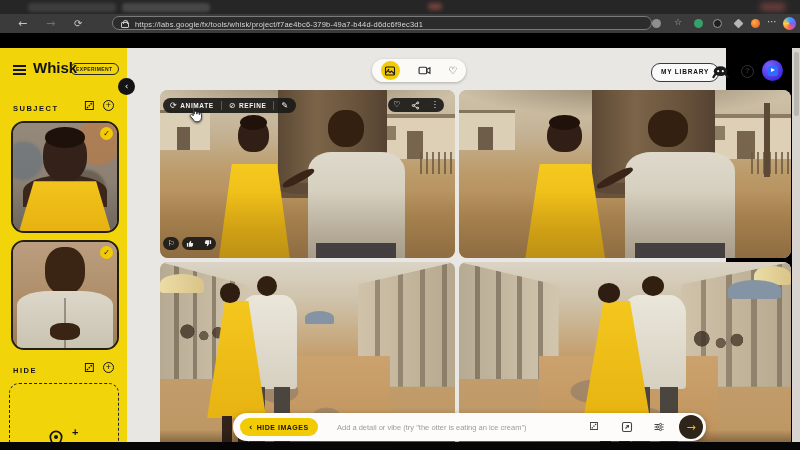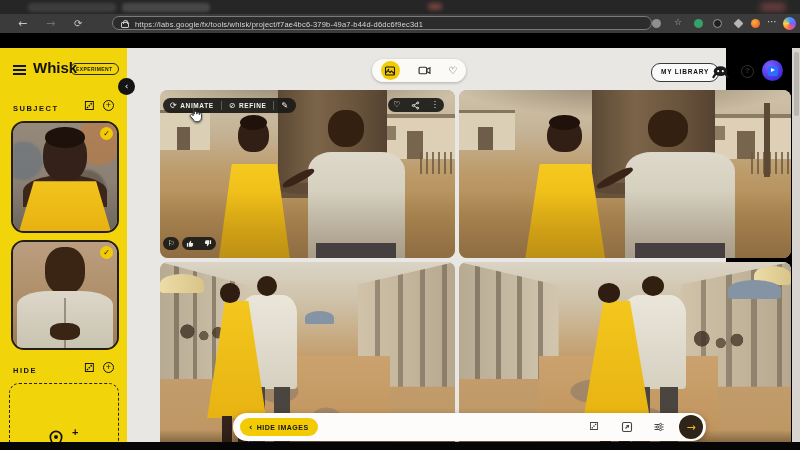--- a/index.html
+++ b/index.html
@@ -417,20 +417,23 @@
         <i class="w2-legs"></i>
         <i class="bottomdark"></i>
       </div>
     </div>
 
     <div class="promptbar">
       <button class="hidepill">
         <span class="hchev glyph">‹</span>
         <span>HIDE IMAGES</span>
       </button>
+      <div class="promptinput">
+        <span class="ph">Add a detail or vibe (try "the otter is eating an ice cream")</span>
+      </div>
       <span class="pdice glyph">⚂</span>
       <svg class="pexport" viewBox="0 0 24 24" fill="none" stroke="#444" stroke-width="2.2">
         <rect x="3" y="3" width="18" height="18" rx="3"></rect>
           <path d="M9 15l6-6M11 9h4v4"></path>
       </svg>
       <svg class="ptune" viewBox="0 0 24 24" fill="none" stroke="#444" stroke-width="2">
         <path d="M3 7h9M19 7h2M3 12h3M13 12h8M3 17h9M19 17h2"></path>
         <circle cx="15" cy="7" r="2.2"></circle>
           <circle cx="9" cy="12" r="2.2"></circle>
           <circle cx="15" cy="17" r="2.2"></circle>

